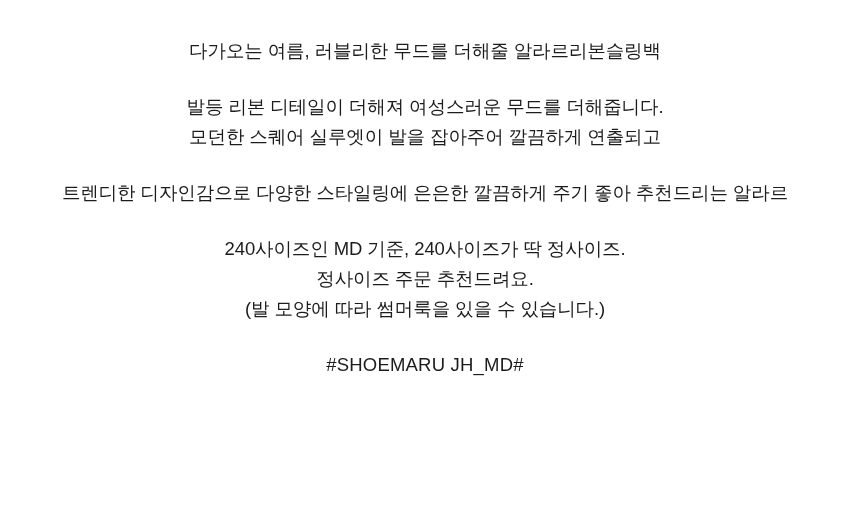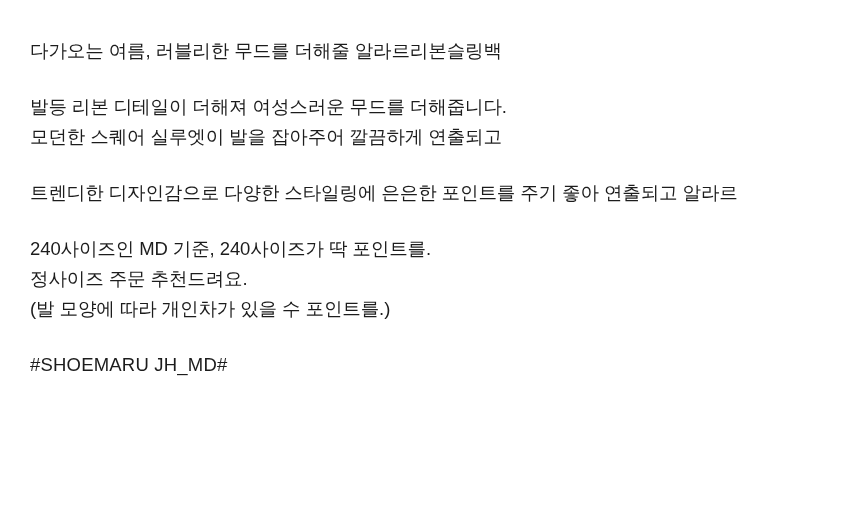--- a/index.html
+++ b/index.html
@@ -13,20 +13,21 @@
     font-family: "Liberation Sans", "DejaVu Sans", sans-serif;
     color: #1a1a1a;
     overflow: hidden;
   }
   .page {
     width: 850px;
     height: 531px;
     box-sizing: border-box;
     padding: 36px 30px 20px 30px;
     background: #ffffff;
+    text-align: center;
   }
   .block {
     margin-bottom: 26px;
   }
   .block:last-child {
     margin-bottom: 13px;
   }
   .line {
     font-size: 18.5px;
     line-height: 30px;
@@ -49,29 +50,29 @@
   <div class="block">
     <div class="line">다가오는 여름, 러블리한 무드를 더해줄 알라르리본슬링백</div>
   </div>
 
   <div class="block">
     <div class="line">발등 리본 디테일이 더해져 여성스러운 무드를 더해줍니다.</div>
     <div class="line">모던한 스퀘어 실루엣이 발을 잡아주어 깔끔하게 연출되고</div>
   </div>
 
   <div class="block">
-    <div class="line">트렌디한 디자인감으로 다양한 스타일링에 은은한 포인트를 주기 좋아 연출되고 알라르</div>
+    <div class="line">트렌디한 디자인감으로 다양한 스타일링에 은은한 깔끔하게 주기 좋아 추천드리는 알라르</div>
   </div>
 
   <div class="block">
   </div>
 
   <div class="block">
-    <div class="line">240사이즈인 MD 기준, 240사이즈가 딱 포인트를.</div>
+    <div class="line">240사이즈인 MD 기준, 240사이즈가 딱 정사이즈.</div>
     <div class="line">정사이즈 주문 추천드려요.</div>
-    <div class="line">(발 모양에 따라 개인차가 있을 수 포인트를.)</div>
+    <div class="line">(발 모양에 따라 썸머룩을 있을 수 있습니다.)</div>
   </div>
 
   <div class="block">
     <div class="tagline">#SHOEMARU JH_MD#</div>
   </div>
 
 </div>
 
 </body></html>

